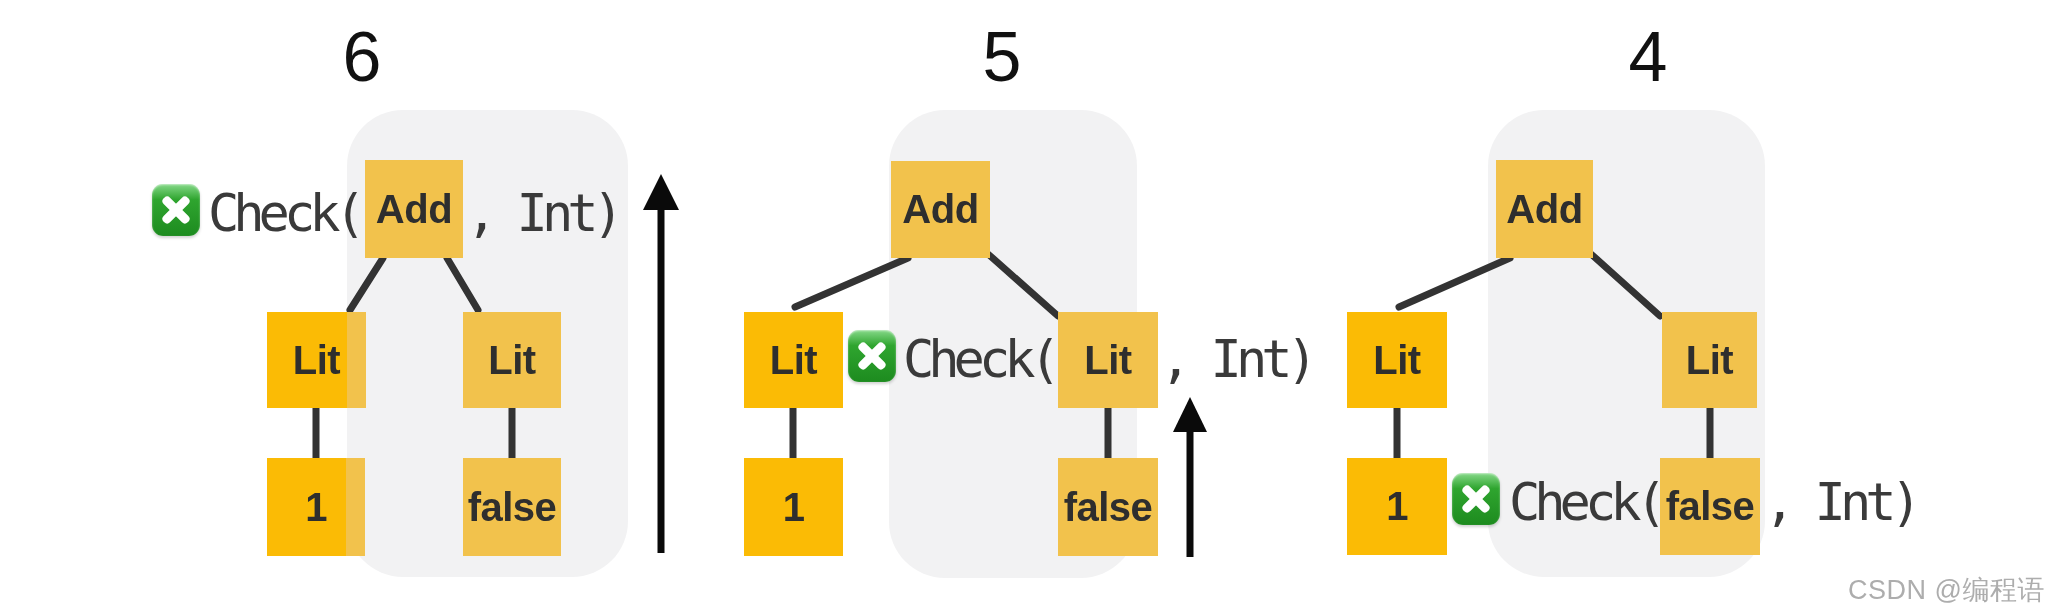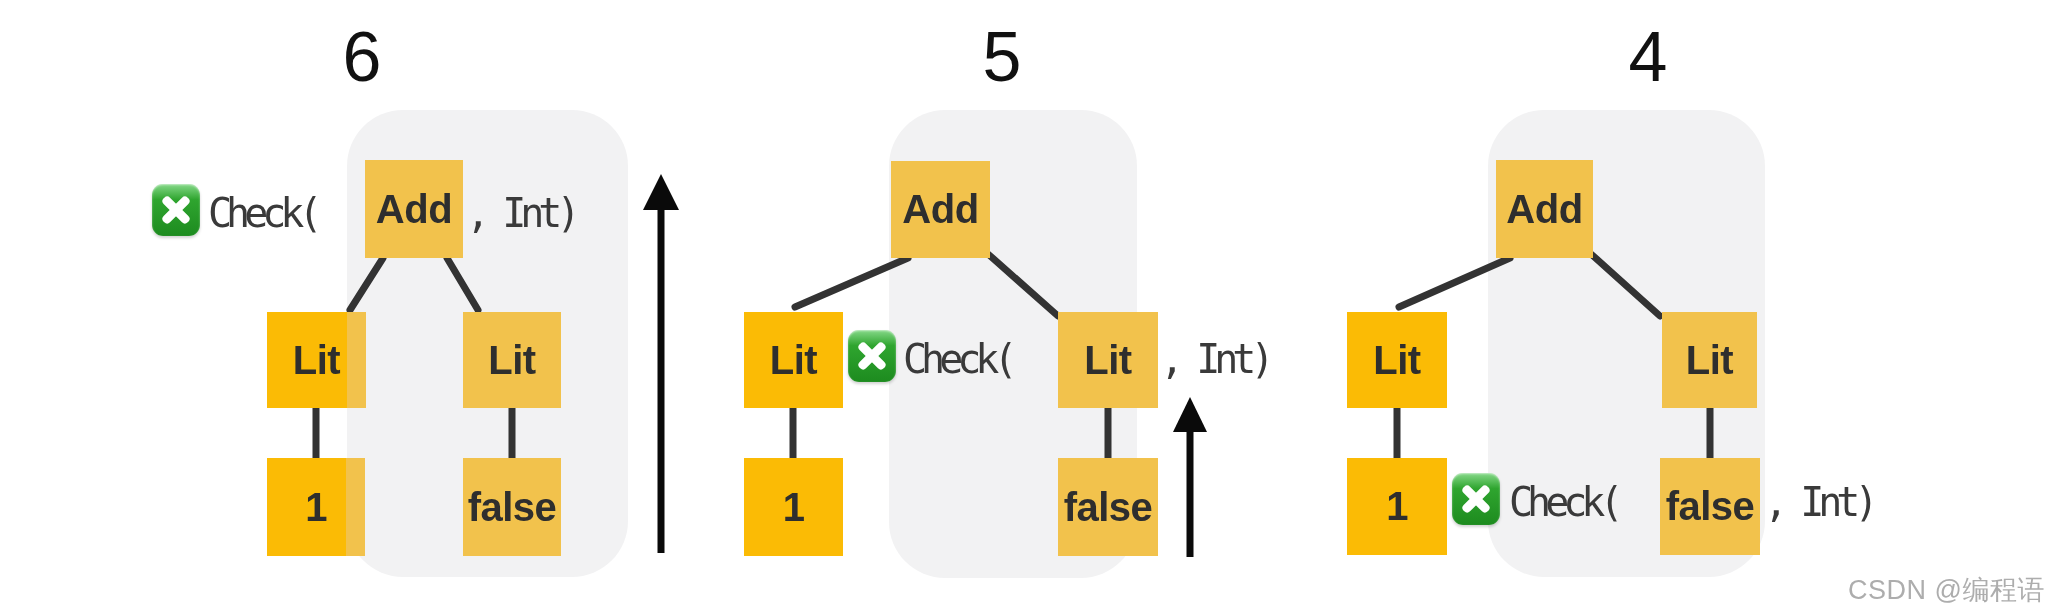--- a/index.html
+++ b/index.html
@@ -15,21 +15,21 @@
 
   .node{position:absolute;display:flex;align-items:center;justify-content:center;
         font-size:40px;font-weight:700;letter-spacing:-0.5px;color:var(--node-text);}
   .node-light{background:var(--node-light);}
   .node-bright{background:var(--node-bright);}
   .node-split{background:linear-gradient(90deg,var(--node-bright) 0 81%,var(--node-light) 81% 100%);}
 
   .num{position:absolute;width:120px;text-align:center;font-size:70px;line-height:70px;
        font-weight:400;color:var(--number-text);}
 
-  .check{position:absolute;font-family:"DejaVu Sans Mono",monospace;font-size:40px;
+  .check{position:absolute;font-family:"DejaVu Sans Mono",monospace;font-size:52px;
          line-height:52px;letter-spacing:-6px;color:var(--check-text);white-space:pre;}
 
   .xicon{position:absolute;width:48px;height:52px;border-radius:11px;
          background:linear-gradient(180deg,var(--icon-green-top) 0%,var(--icon-green-mid) 30%,var(--icon-green-bottom) 100%);
          box-shadow:0 2px 3px rgba(0,0,0,.18), inset 0 1px 2px rgba(255,255,255,.55);}
   .xicon::before,.xicon::after{content:"";position:absolute;left:50%;top:50%;width:34px;height:9px;
          background:#ffffff;border-radius:4px;transform:translate(-50%,-50%) rotate(45deg);}
   .xicon::after{transform:translate(-50%,-50%) rotate(-45deg);}
 
   .watermark{position:absolute;font-size:27px;letter-spacing:0.5px;color:var(--watermark-text);}

